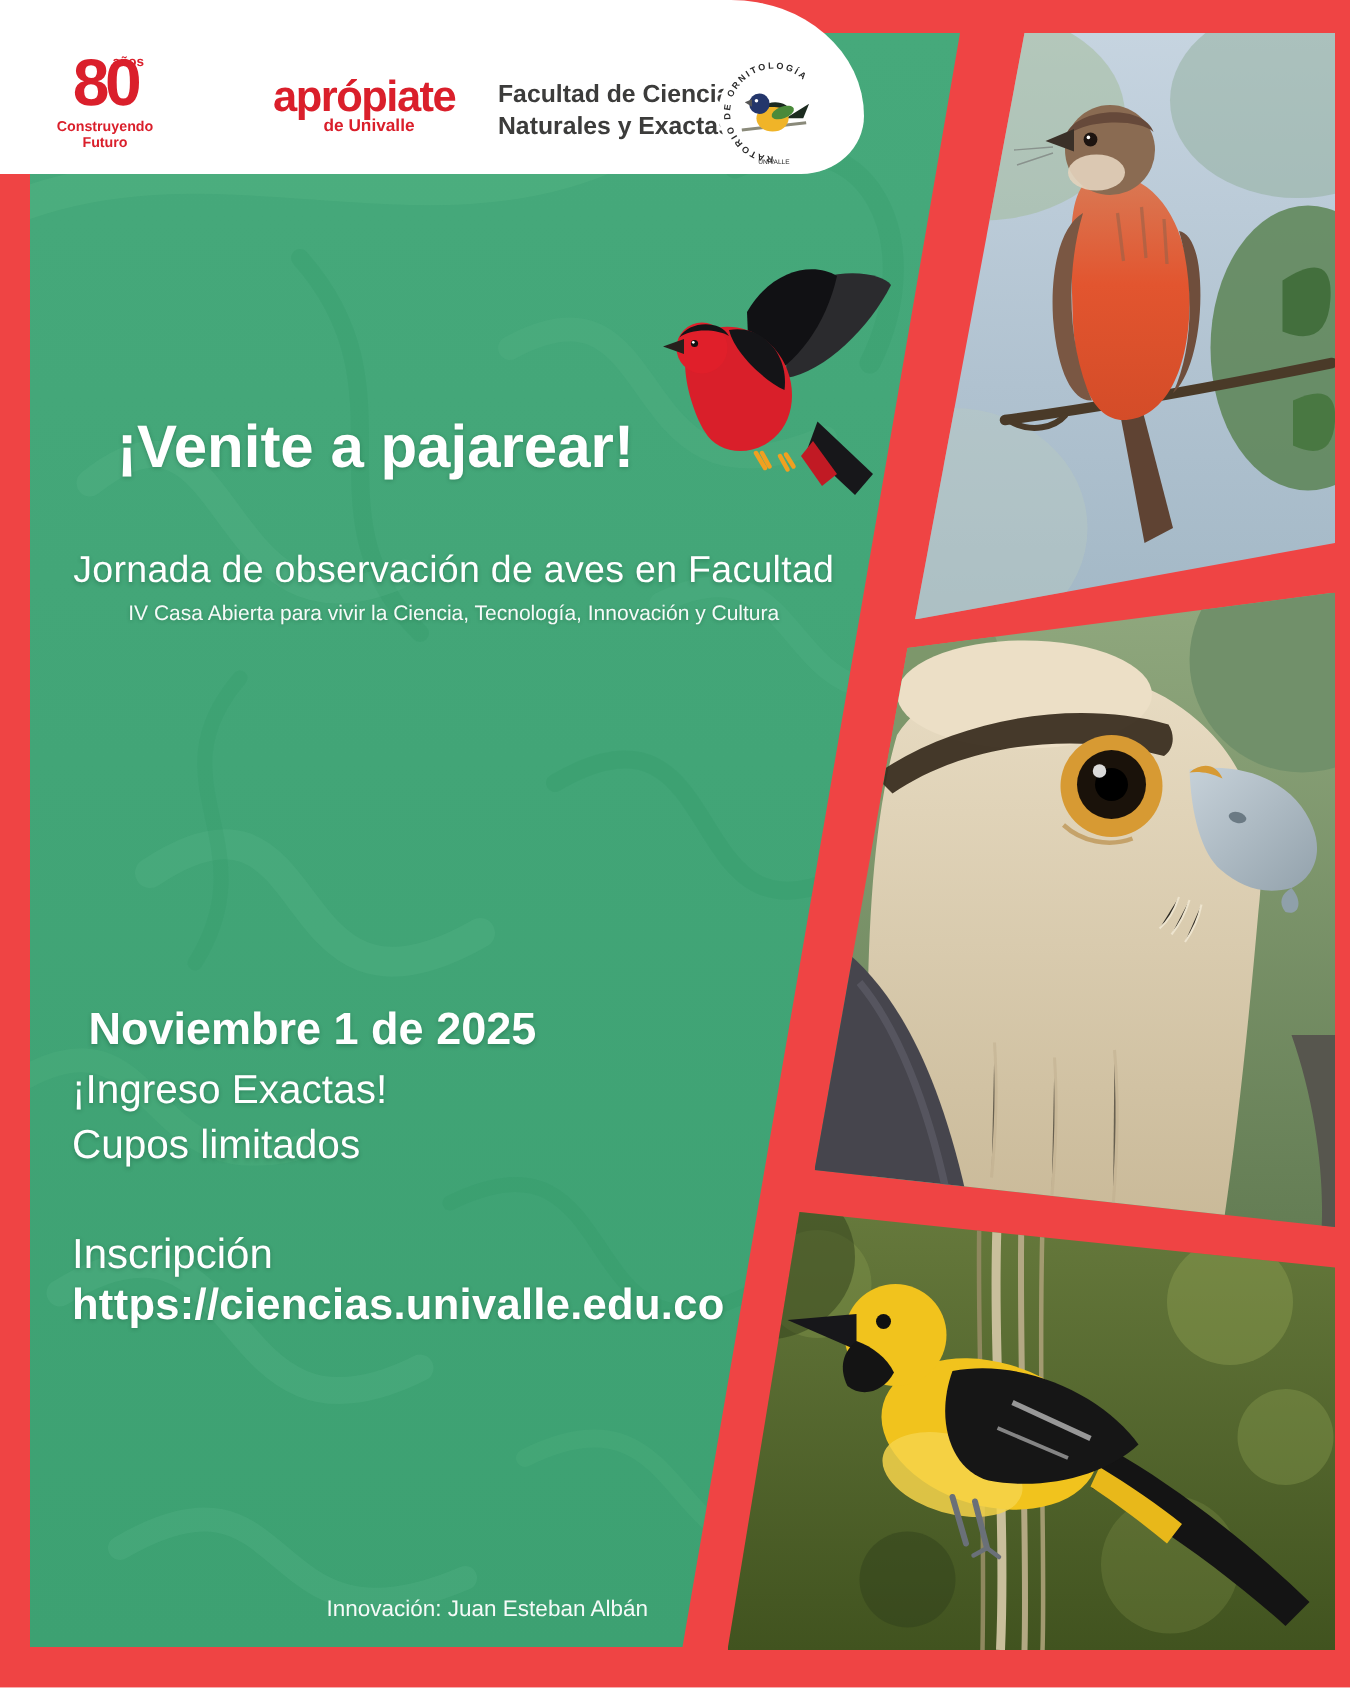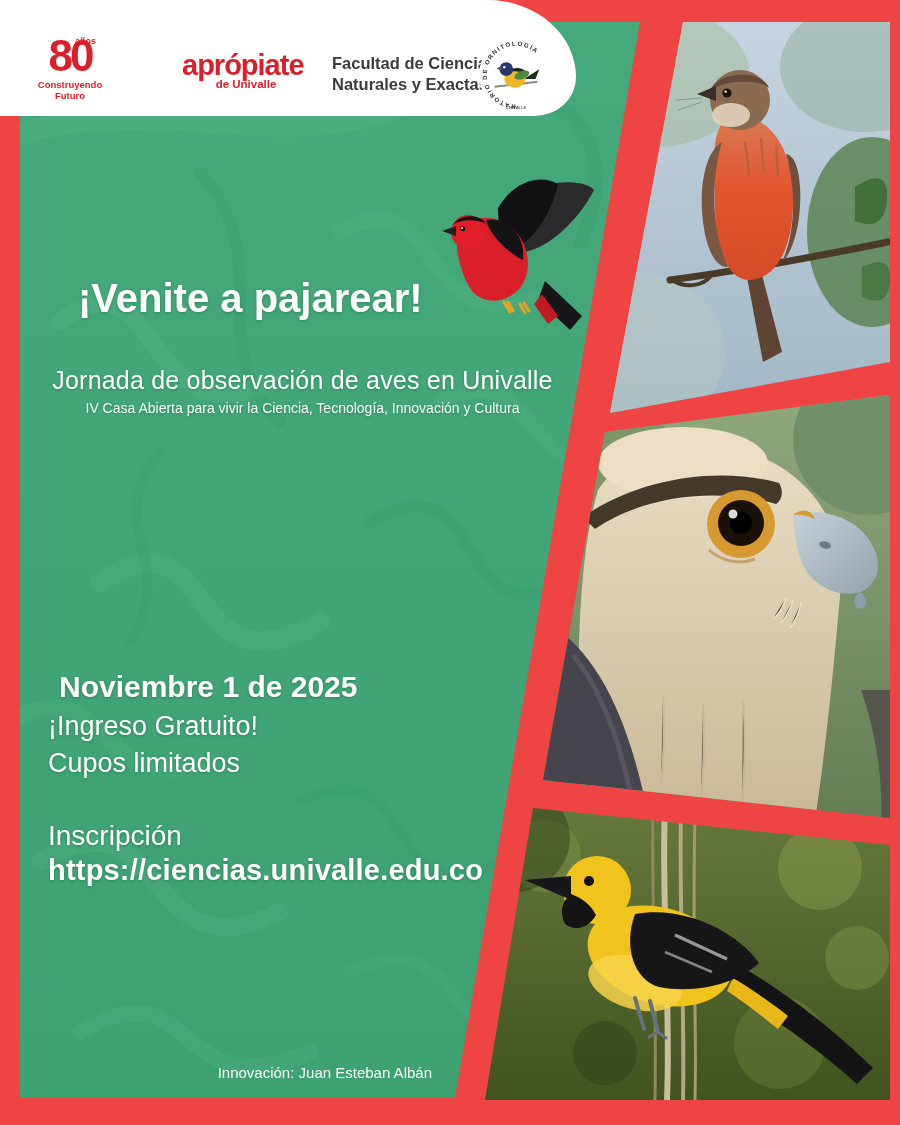--- a/index.html
+++ b/index.html
@@ -137,26 +137,26 @@
       <circle cx="33" cy="53" r="2.4" fill="#111111"></circle>
       <circle cx="32.2" cy="52.2" r="0.9" fill="#ffffff"></circle>
       <path d="M74,126 l6,10 m-2,-10 l5,9" stroke="#f0a020" stroke-width="3" stroke-linecap="round" fill="none"></path>
       <path d="M90,128 l5,9 m-1,-10 l5,8" stroke="#f0a020" stroke-width="3" stroke-linecap="round" fill="none"></path>
     </svg>
   </div>
 
   <div class="abs on-green title" style="z-index:4">¡Venite a pajarear!</div>
 
   <div class="abs on-green subtitle-wrap">
-    <div class="subtitle">Jornada de observación de aves en Univalle</div>
+    <div class="subtitle">Jornada de observación de aves en Facultad</div>
     <div class="tagline">IV Casa Abierta para vivir la Ciencia, Tecnología, Innovación y Cultura</div>
   </div>
 
   <div class="abs on-green line-date">Noviembre 1 de 2025</div>
-  <div class="abs on-green line-free">¡Ingreso Gratuito!</div>
+  <div class="abs on-green line-free">¡Ingreso Exactas!</div>
   <div class="abs on-green line-cupos">Cupos limitados</div>
   <div class="abs on-green line-insc">Inscripción</div>
   <div class="abs on-green line-url">https://ciencias.univalle.edu.co</div>
   <div class="abs on-green credits">Innovación:  Juan Esteban Albán</div>
 
   <div class="abs photo photo1">
     <svg width="280" height="391" viewBox="0 0 280 391">
       <defs>
         <linearGradient id="p1bg" x1="0" y1="0" x2="0" y2="1">
           <stop offset="0" stop-color="#c6d4e0"></stop>

